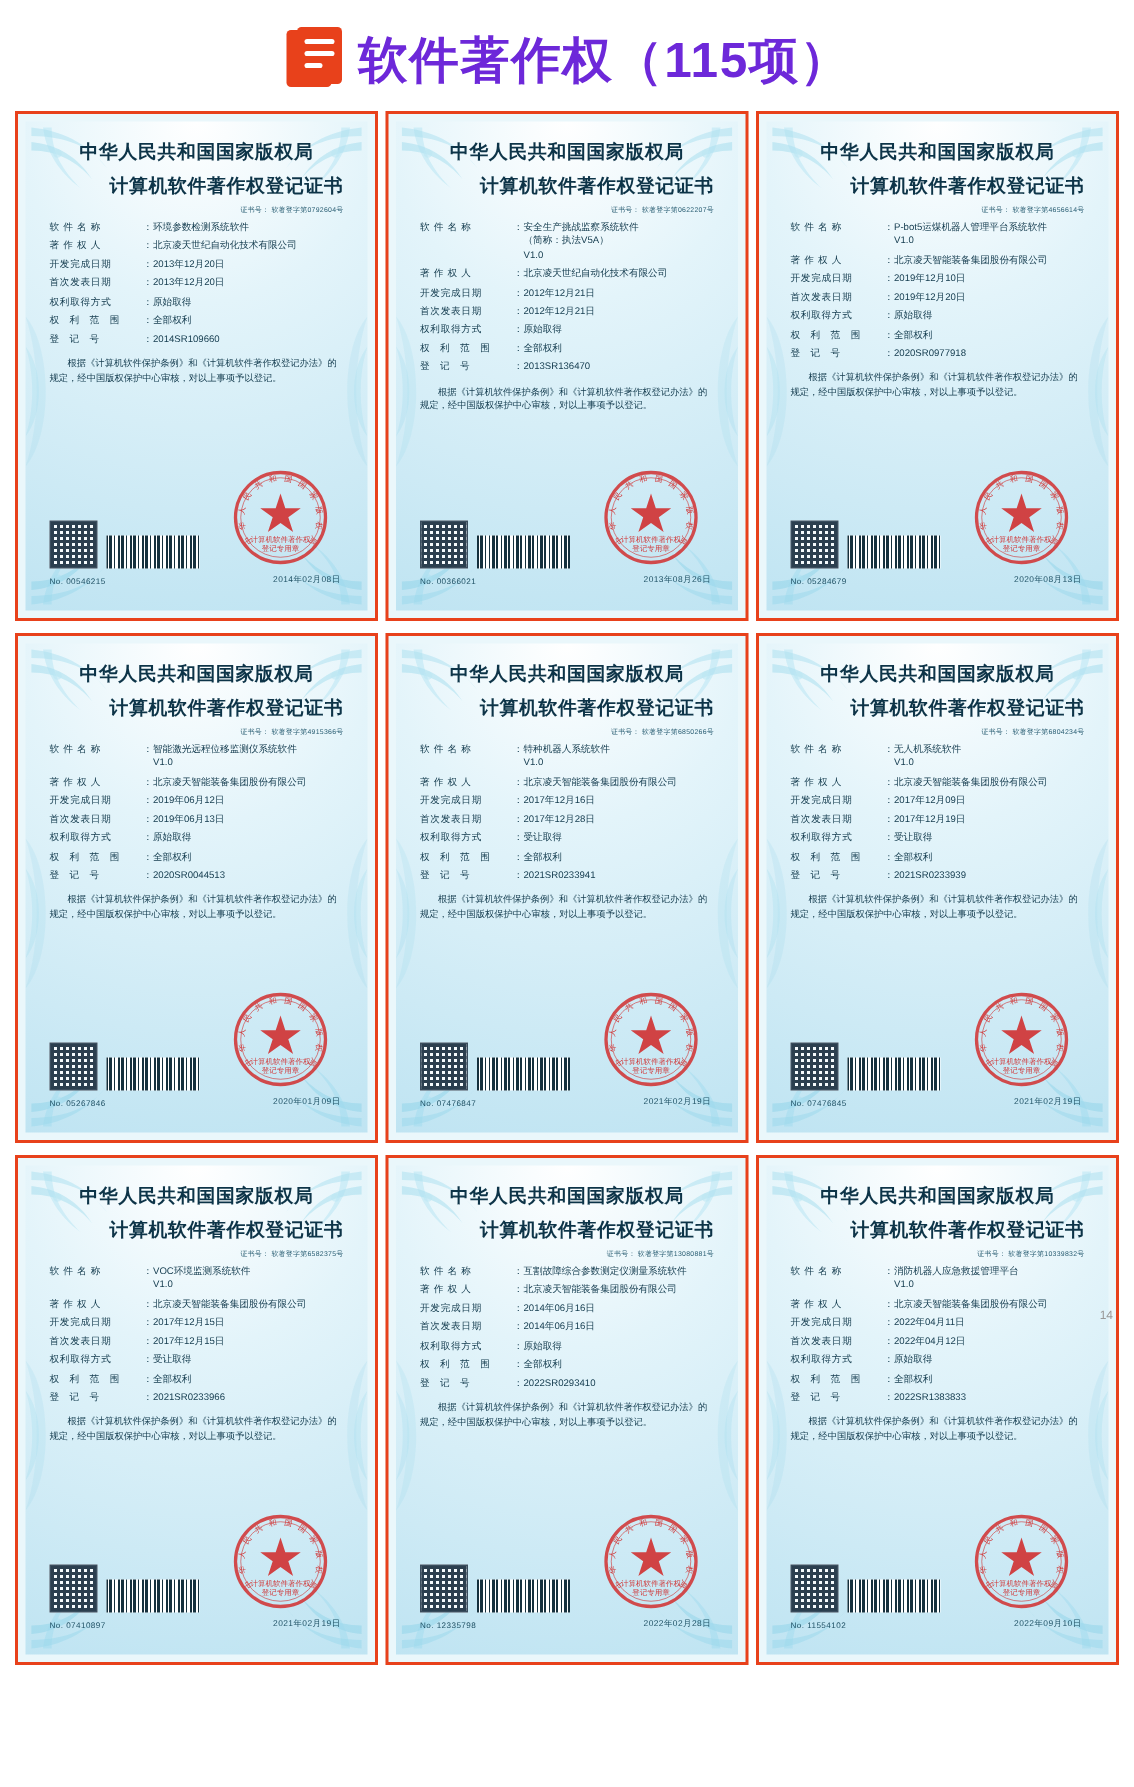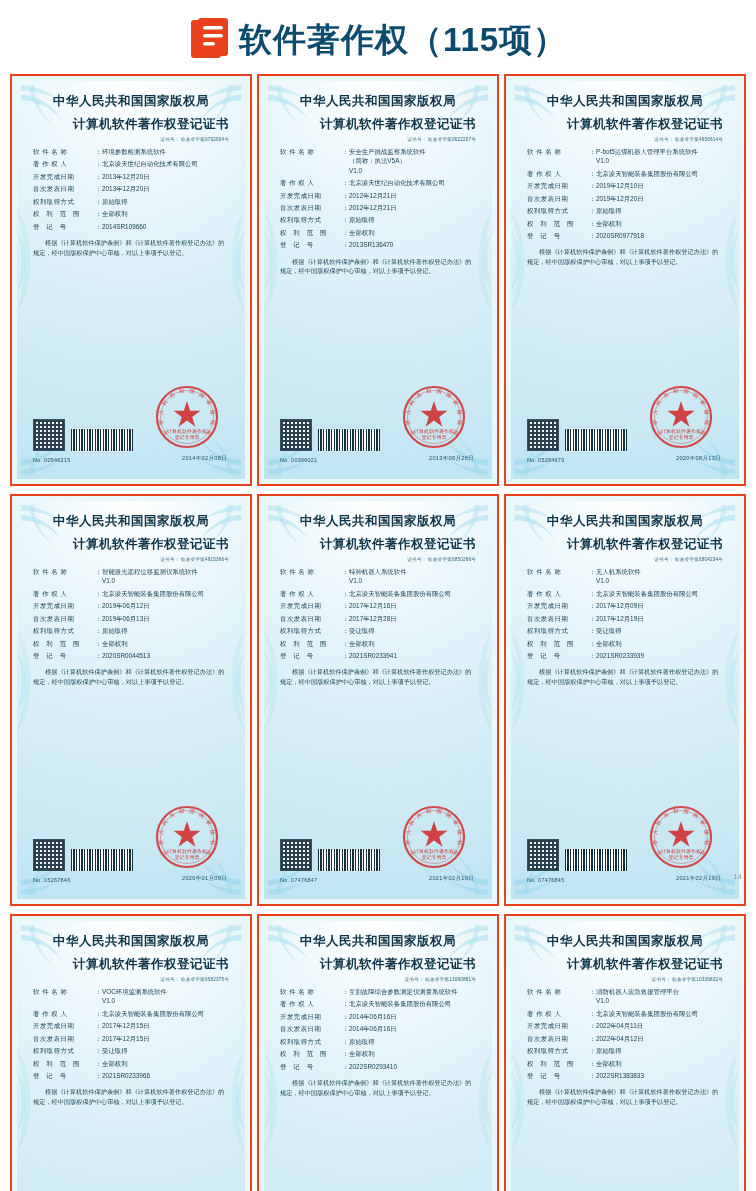--- a/index.html
+++ b/index.html
@@ -18,39 +18,39 @@
     padding:18px 0 14px 0;
   }
   .header-icon{
     width:40px;height:42px;position:relative;flex:0 0 auto;
   }
   .header-icon svg{display:block;}
   .header-title{
     font-family:"Liberation Sans","DejaVu Sans",sans-serif;
     font-size:33px;
     font-weight:bold;
-    color:#0c4a6e;
+    color:#6d28d9;
     letter-spacing:1px;
     line-height:1;
     white-space:nowrap;
   }
 
   
   .grid{
     display:grid;
     grid-template-columns:repeat(3,242px);
     justify-content:center;
     column-gap:5px;
     row-gap:8px;
     padding:0 6px 14px 6px;
   }
 
   .cert{
     width:242px;
-    height:412px;
+    height:340px;
     border:2px solid #e8411b;
     box-sizing:border-box;
     background:#eaf7fb;
     position:relative;
     overflow:hidden;
     padding-left:37px;
   }
   .cert-inner{
     position:absolute;
     inset:5px;

